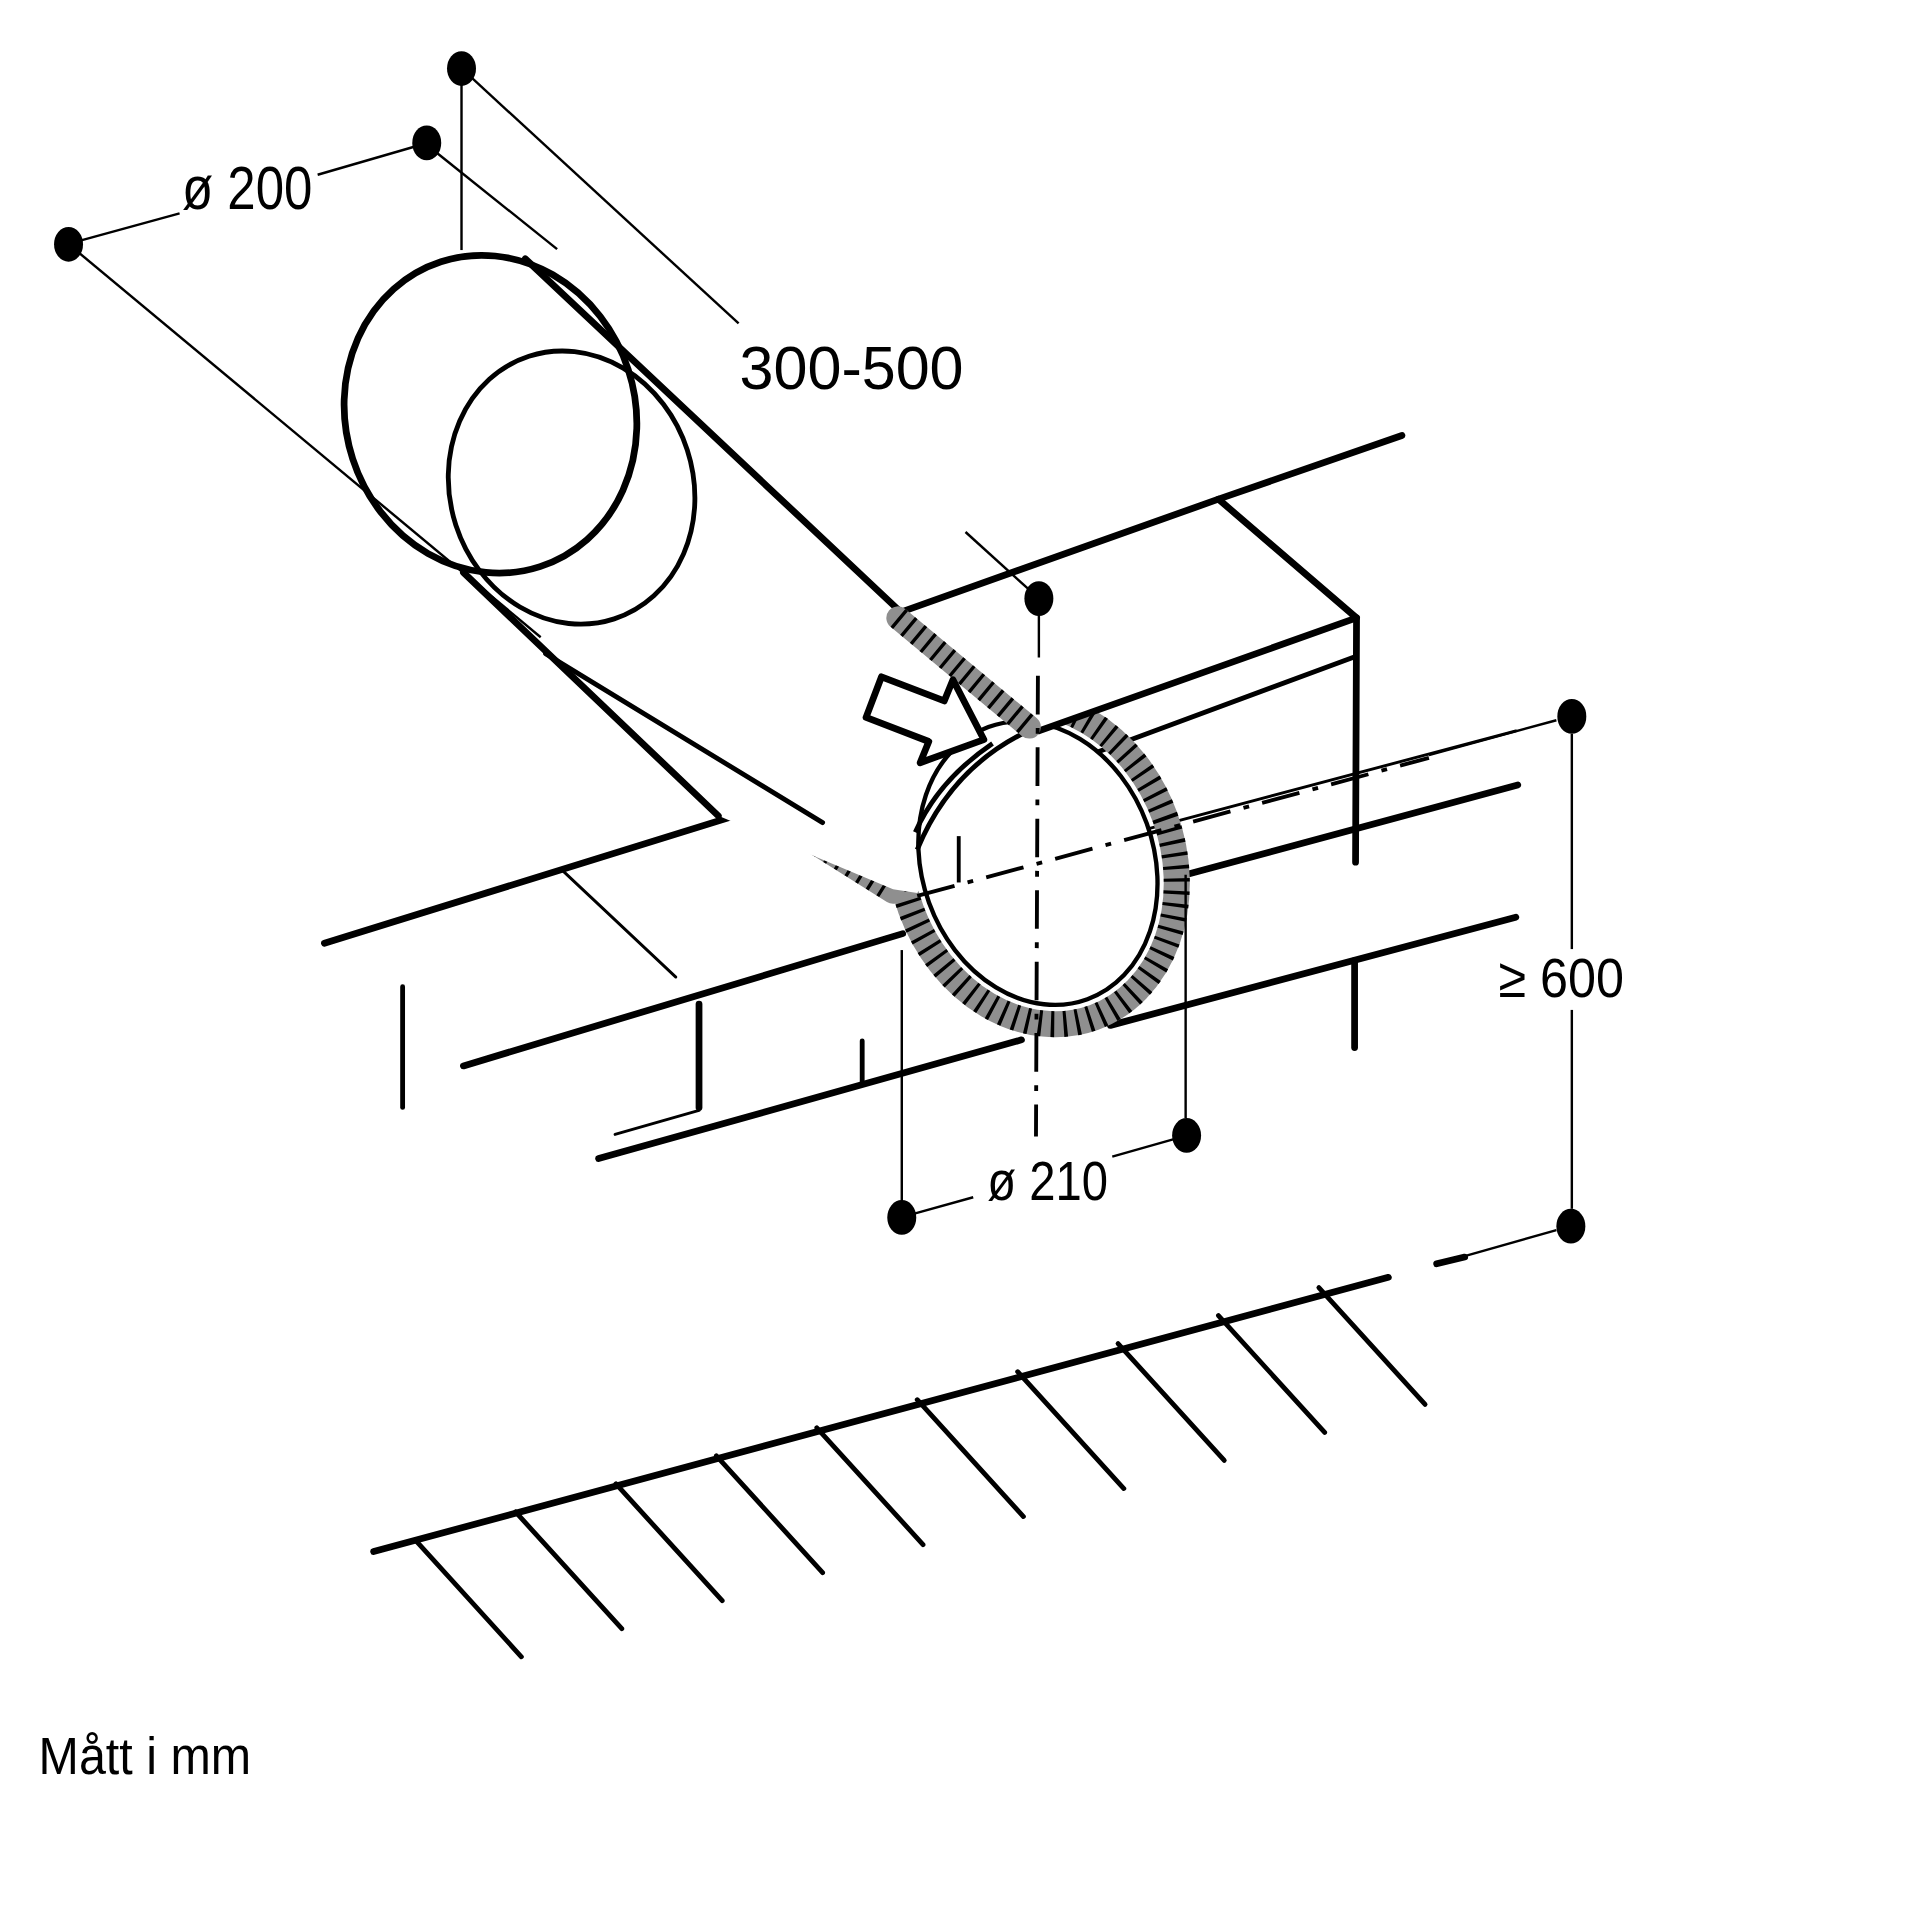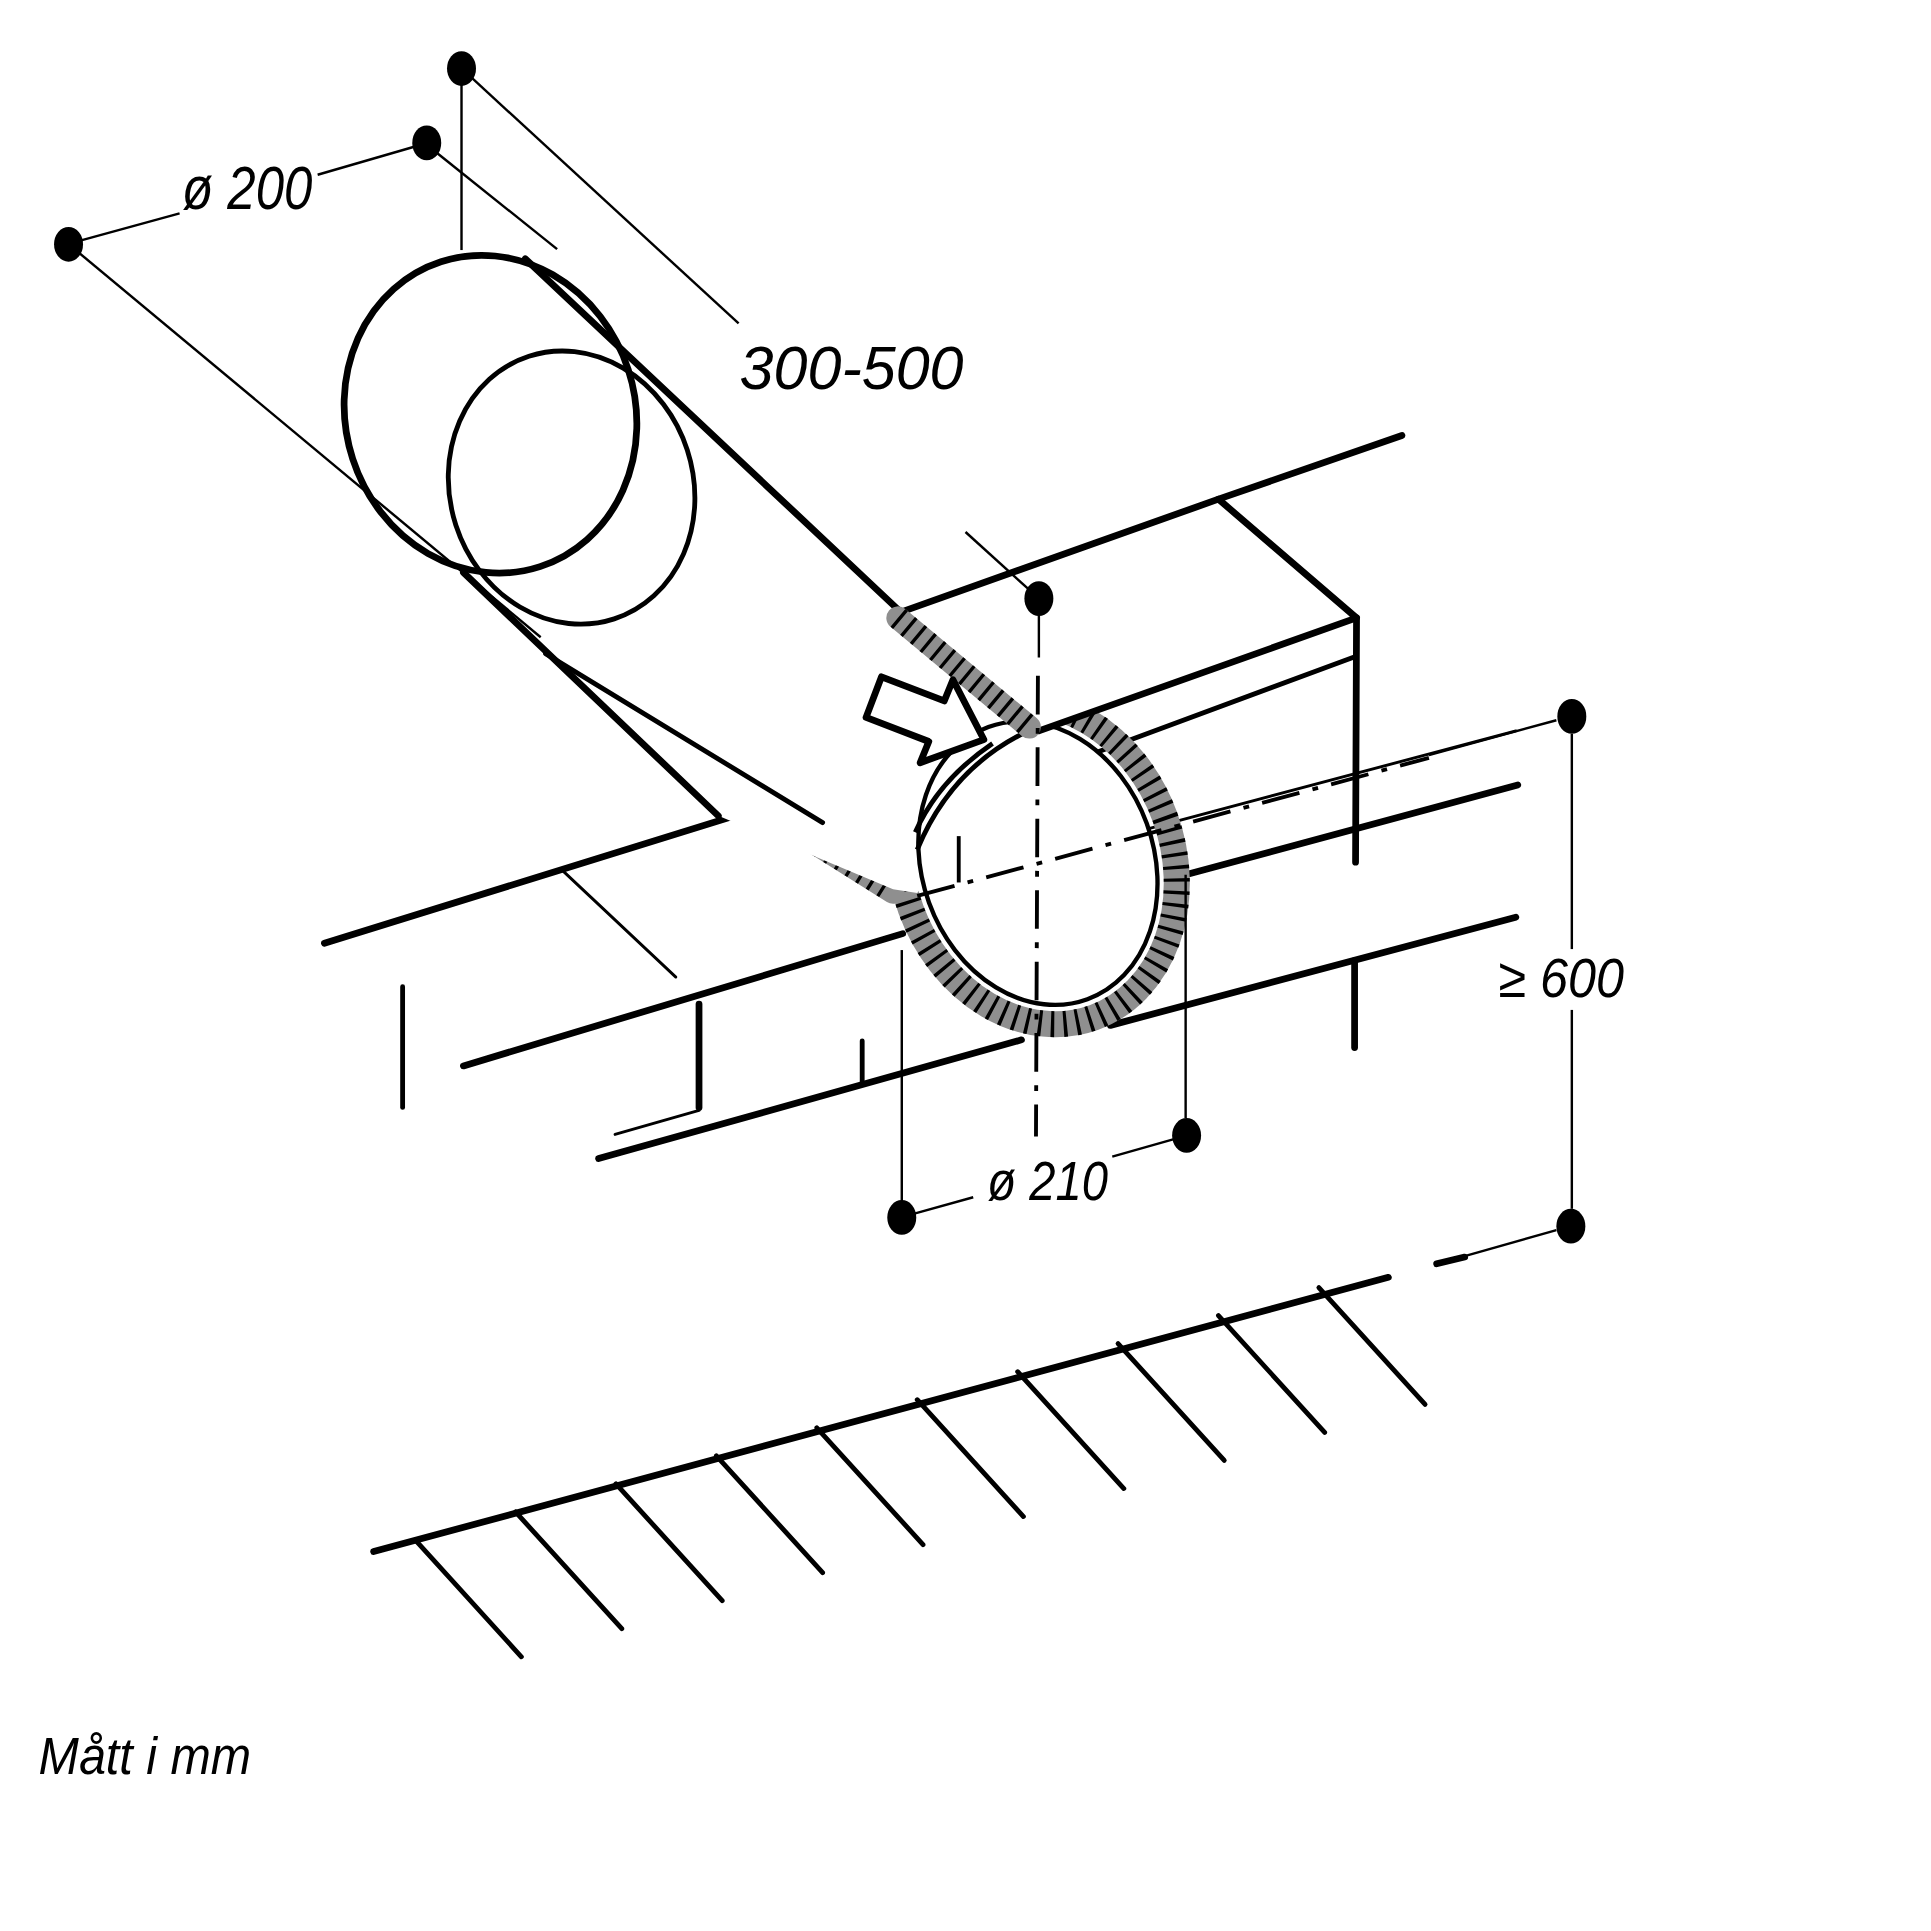--- a/index.html
+++ b/index.html
@@ -1,16 +1,16 @@
 <!DOCTYPE html>
 <html><head>
 <meta charset="utf-8">
 <style>
   html,body{margin:0;padding:0;background:#fff;}
-  .page{width:100vw;height:100vh;display:flex;align-items:center;justify-content:center;background:#fff;font-style:italic;}
+  .page{width:100vw;height:100vh;display:flex;align-items:center;justify-content:center;background:#fff;}
   svg{width:100vmin;height:100vmin;display:block;background:#fff;}
   text{font-family:"Liberation Sans","DejaVu Sans",sans-serif;fill:#000;}
   .dimtxt{font-size:64px;}
   .dimtxt-sm{font-size:58px;}
   .caption{font-size:54px;}
 </style>
 </head>
 <body>
 
 <div class="page">

